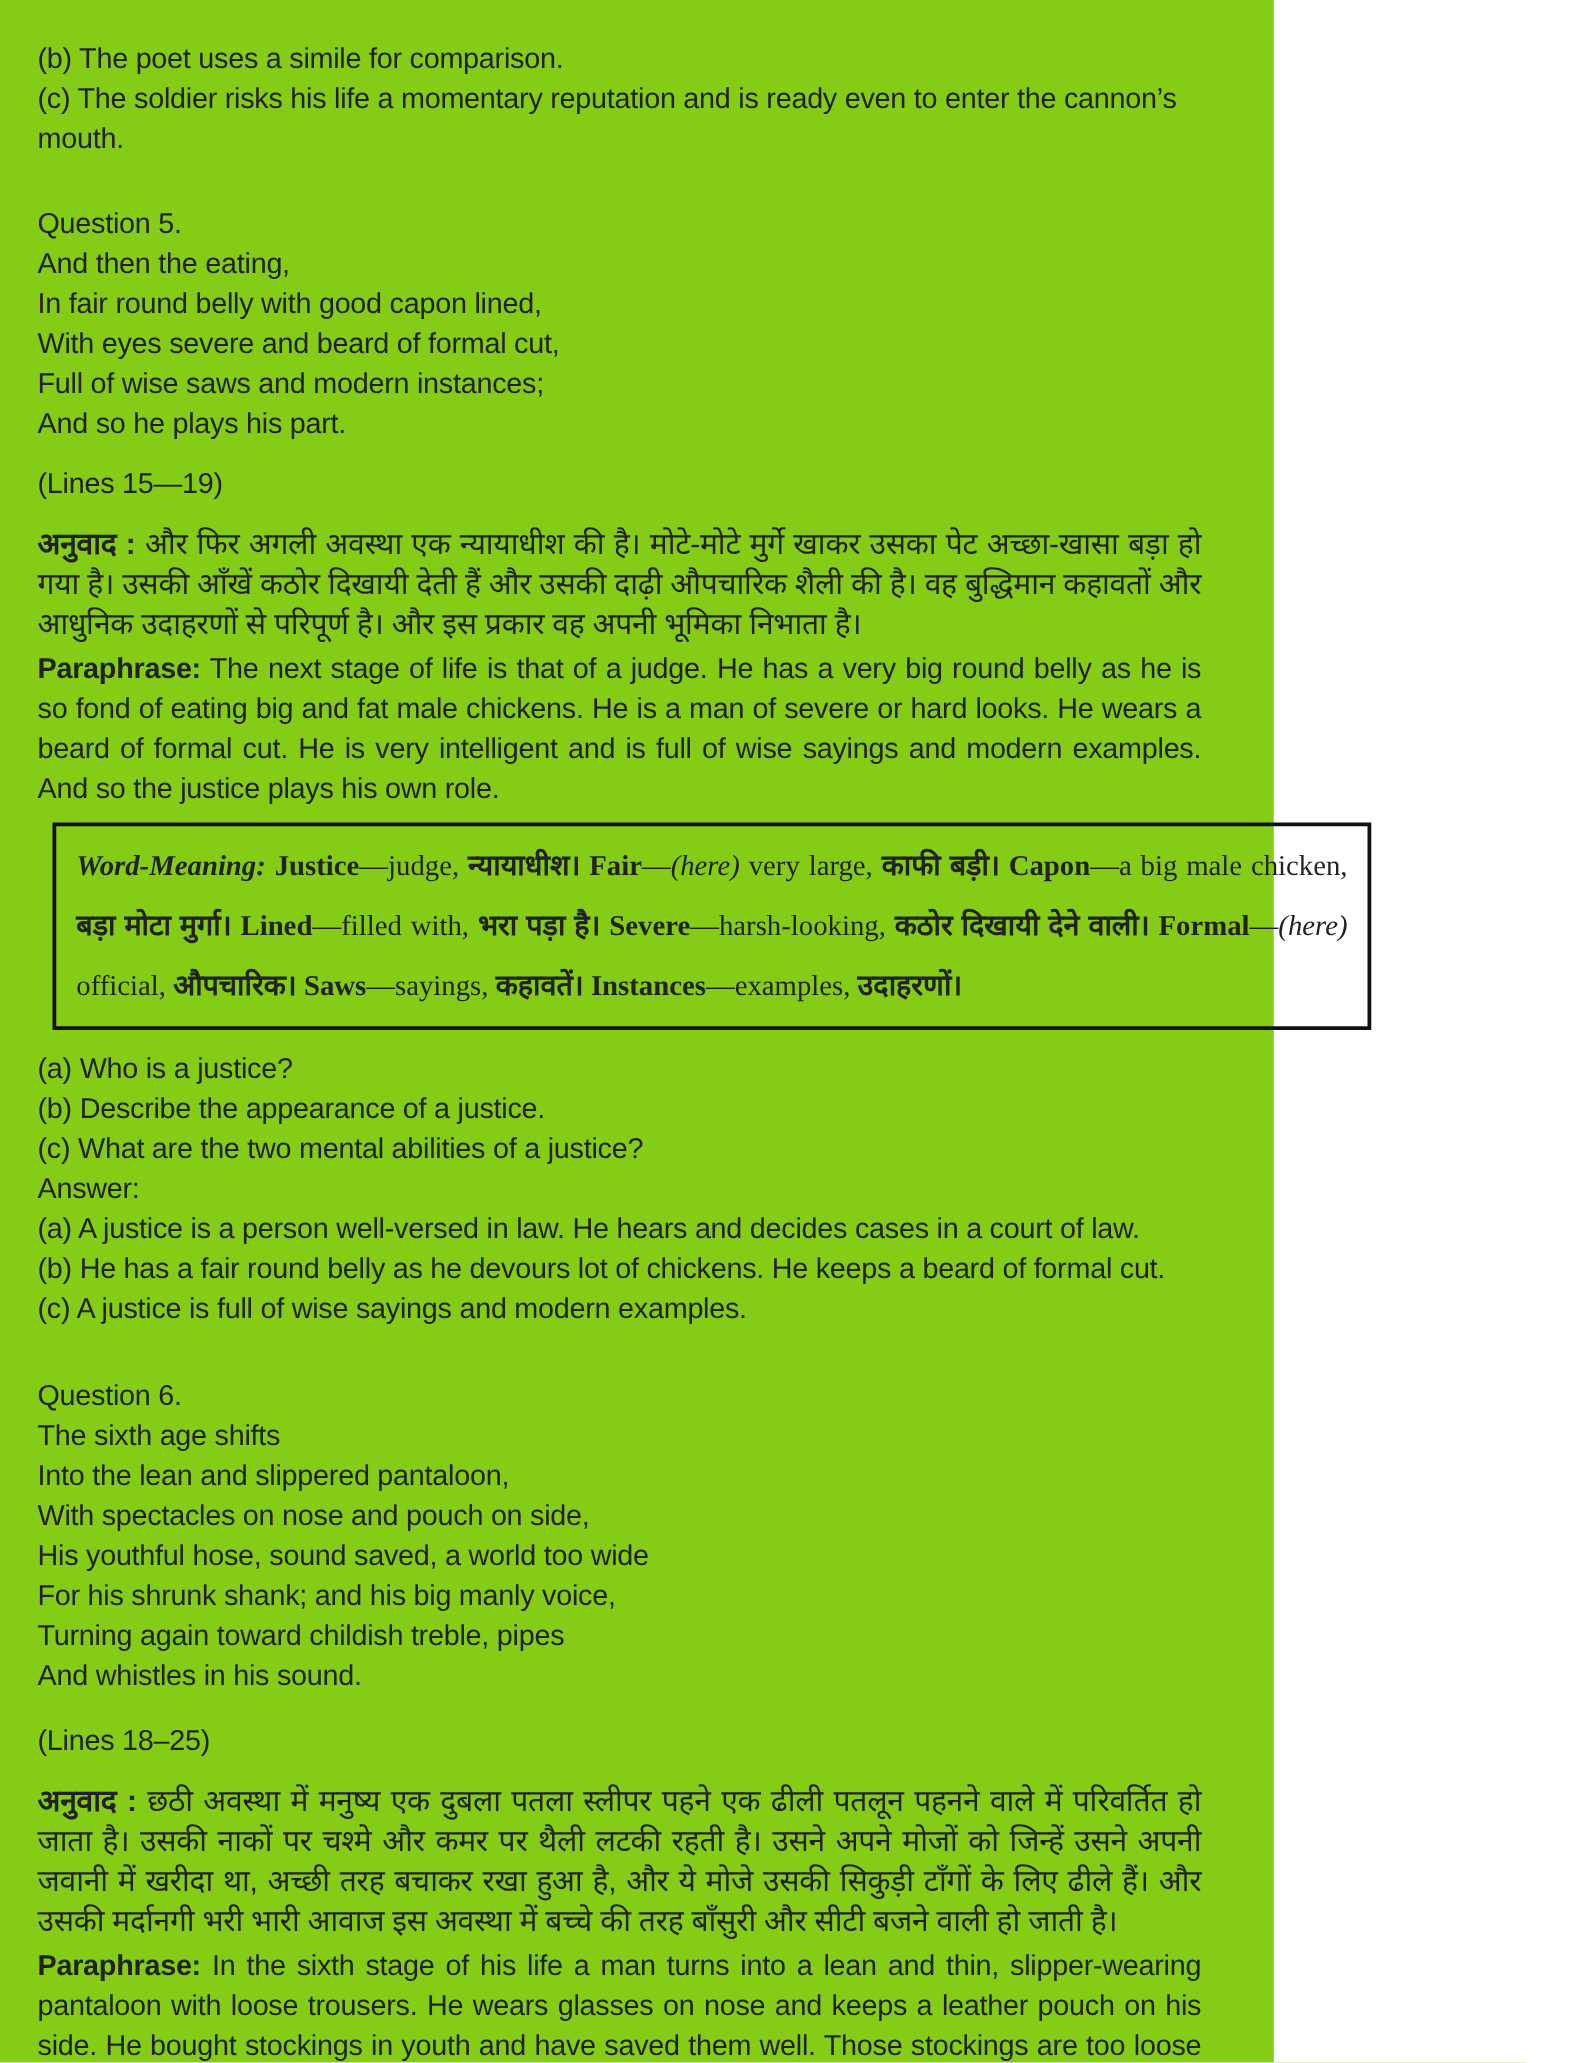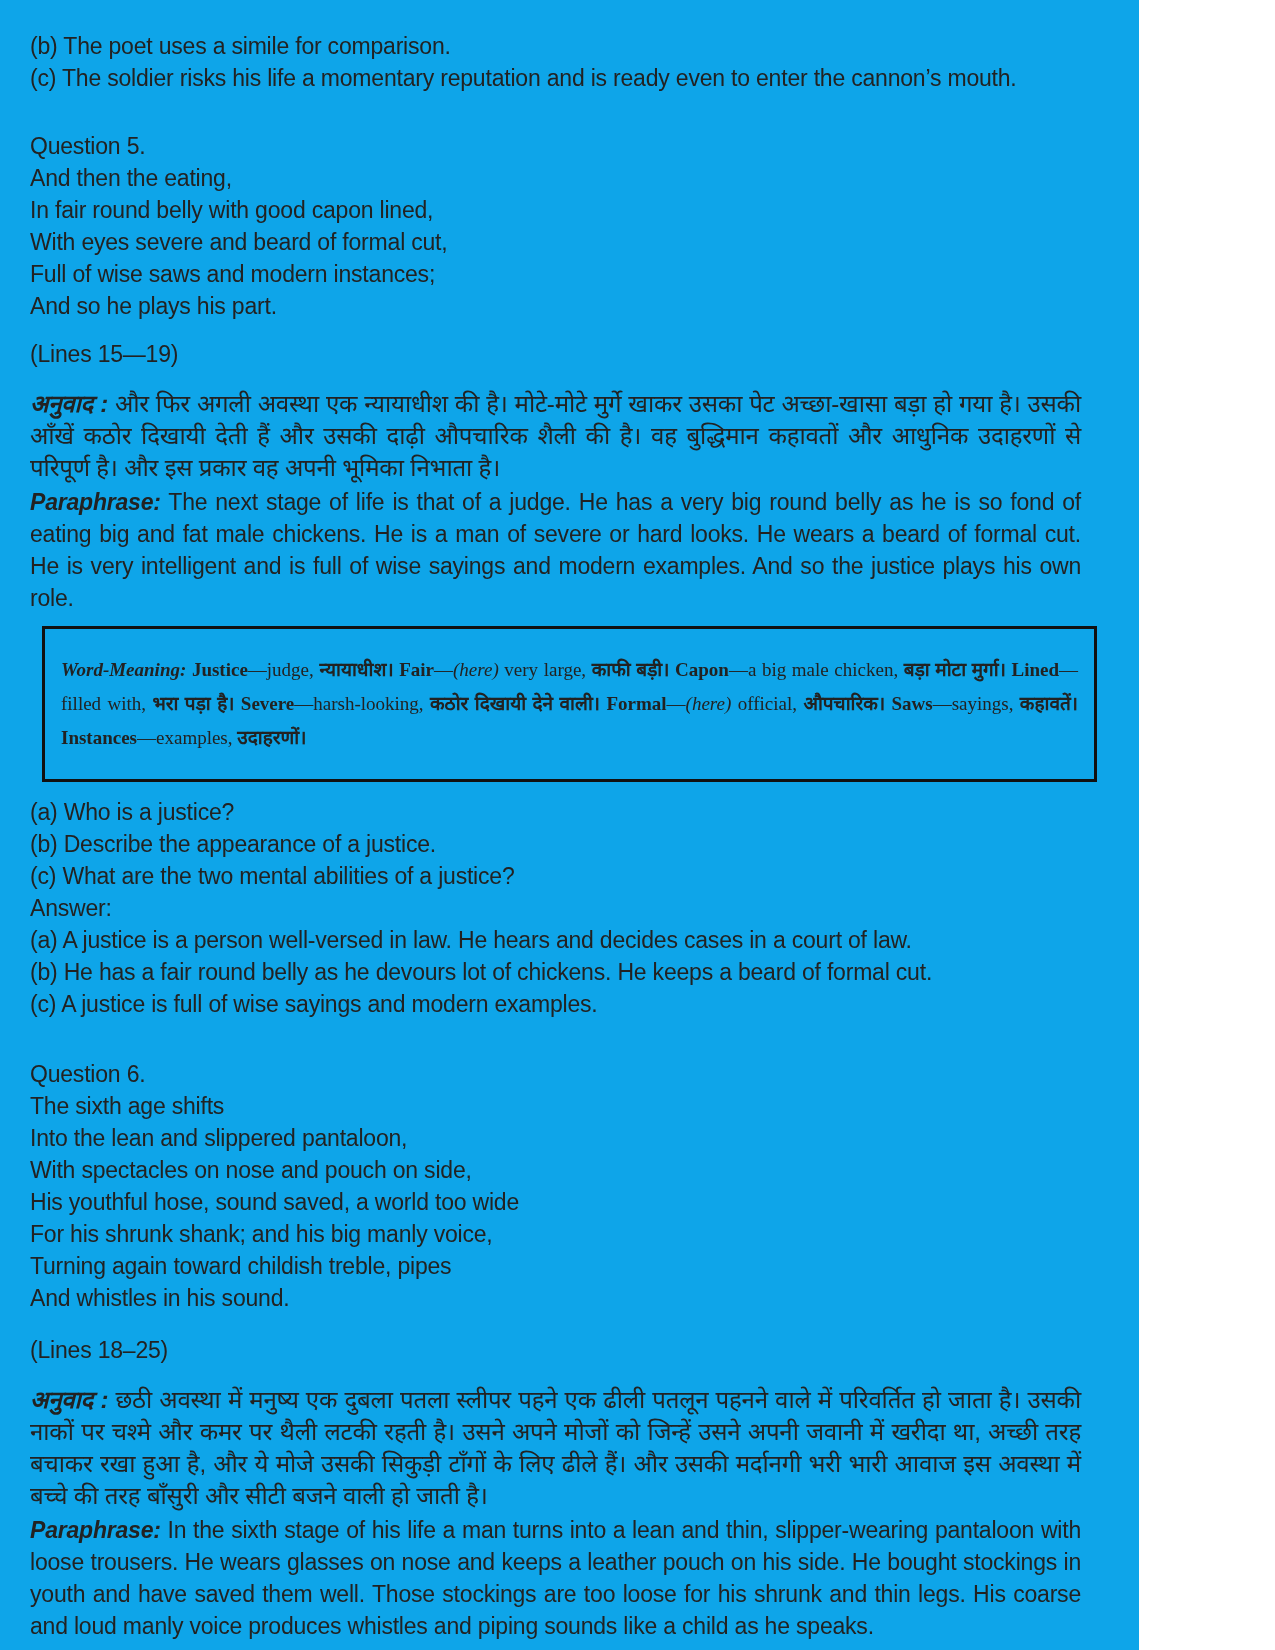--- a/index.html
+++ b/index.html
@@ -7,54 +7,54 @@
     background: #ffffff;
   }
   body {
     width: 1275px;
     height: 1650px;
     overflow: hidden;
     font-family: "Liberation Sans", "DejaVu Sans", sans-serif;
     color: #222222;
   }
   .page {
-    width: 1139px;
+    width: 1019px;
     height: 1650px;
     padding: 30px 58px 0 30px;
-    background: #0ea5e9;
+    background: #84cc16;
     font-size: 23px;
     line-height: 32px;
     letter-spacing: -0.2px;
   }
   .line { white-space: pre-wrap; }
   .answers-top { margin-bottom: 36px; }
   .q-heading { }
   .poem { }
   .lines-ref {
     margin-top: 16px;
   }
   .hindi {
     margin-top: 18px;
     font-size: 24px;
     line-height: 32px;
     text-align: justify;
   }
-  .lbl { font-weight: bold; font-style: italic; }
+  .lbl { font-weight: bold; }
   .para {
     margin-top: 2px;
     text-align: justify;
   }
   .wm-box {
     margin: 12px 0 0 12px;
     width: 1055px;
     border: 3px solid #111111;
-    padding: 24px 16px;
+    padding: 8px 16px;
     font-family: "Liberation Serif", "DejaVu Serif", serif;
-    font-size: 19px;
-    line-height: 34px;
+    font-size: 23px;
+    line-height: 48px;
     letter-spacing: 0;
     text-align: justify;
   }
   .seg-b { font-weight: bold; }
   .seg-i { font-style: italic; }
   .qa-block { margin-top: 14px; }
   .q6-block { margin-top: 38px; }
   .lines-ref-2 { margin-top: 20px; }
   .hindi-2 { }
 </style>

